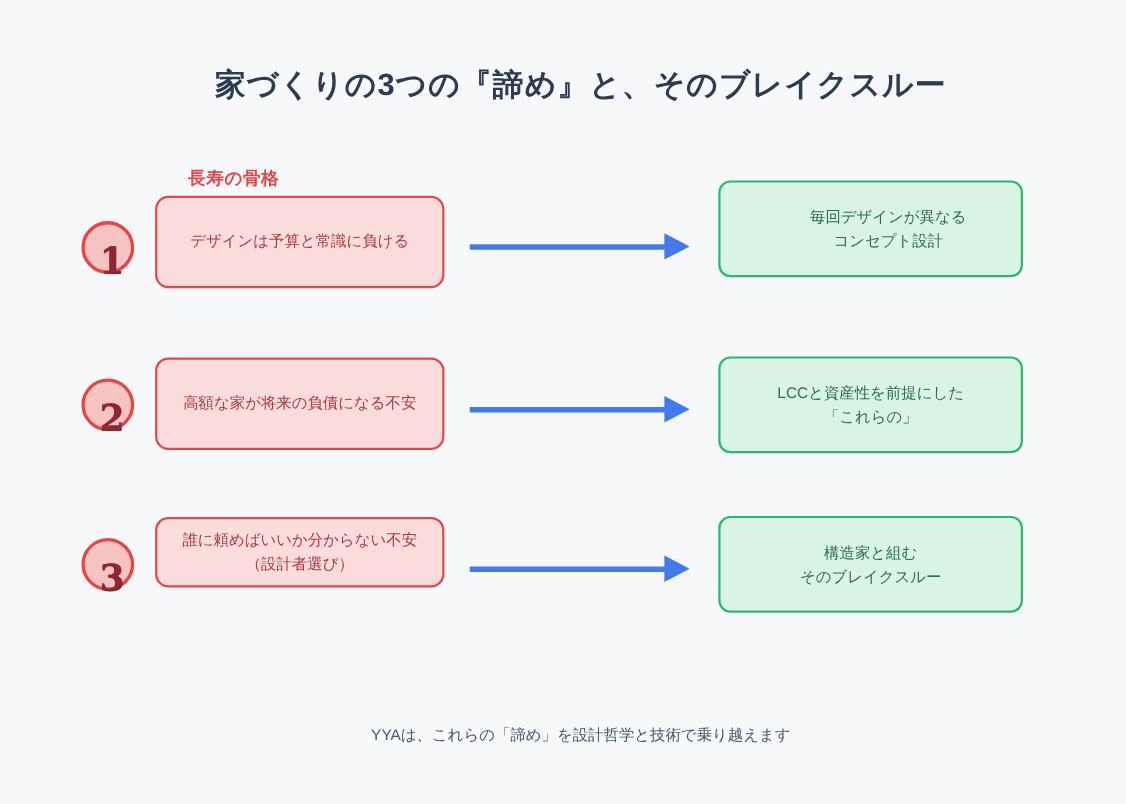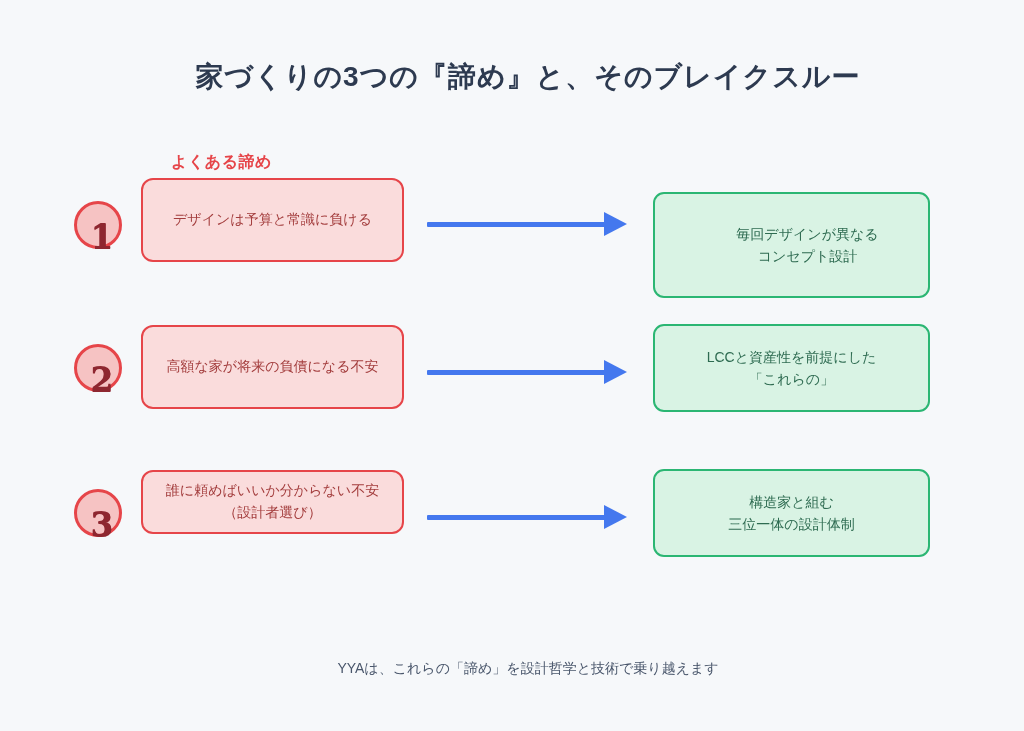--- a/index.html
+++ b/index.html
@@ -150,31 +150,31 @@
     color: var(--footer_color);
   }
 </style>
 </head>
 <body>
 
 <div class="canvas">
 
   <h1 class="title">家づくりの3つの『諦め』と、そのブレイクスルー</h1>
 
-  <div class="col-header left">よくある諦め</div>
+  <div class="col-header left">長寿の骨格</div>
 
   <div class="num-circle" style="top:185px;">
     <span class="digit">1</span>
   </div>
   <div class="problem-box" style="top:162px;height:84px;">デザインは予算と常識に負ける</div>
   <div class="arrow" style="top:192px;">
     <div class="shaft"></div>
     <div class="head"></div>
   </div>
-  <div class="solution-box" style="top:176px;height:106px;padding-left:32px;">毎回デザインが異なる
+  <div class="solution-box" style="top:148px;height:88px;padding-left:32px;">毎回デザインが異なる
 コンセプト設計</div>
 
   <div class="num-circle" style="top:328px;">
     <span class="digit">2</span>
   </div>
   <div class="problem-box" style="top:309px;height:84px;">高額な家が将来の負債になる不安</div>
   <div class="arrow" style="top:340px;">
     <div class="shaft"></div>
     <div class="head"></div>
   </div>
@@ -184,17 +184,17 @@
   <div class="num-circle" style="top:473px;">
     <span class="digit">3</span>
   </div>
   <div class="problem-box" style="top:454px;height:64px;">誰に頼めばいいか分からない不安
 （設計者選び）</div>
   <div class="arrow" style="top:485px;">
     <div class="shaft"></div>
     <div class="head"></div>
   </div>
   <div class="solution-box" style="top:453px;height:88px;">構造家と組む
-三位一体の設計体制</div>
+そのブレイクスルー</div>
 
   <div class="footer">YYAは、これらの「諦め」を設計哲学と技術で乗り越えます</div>
 
 </div>
 
 </body></html>

